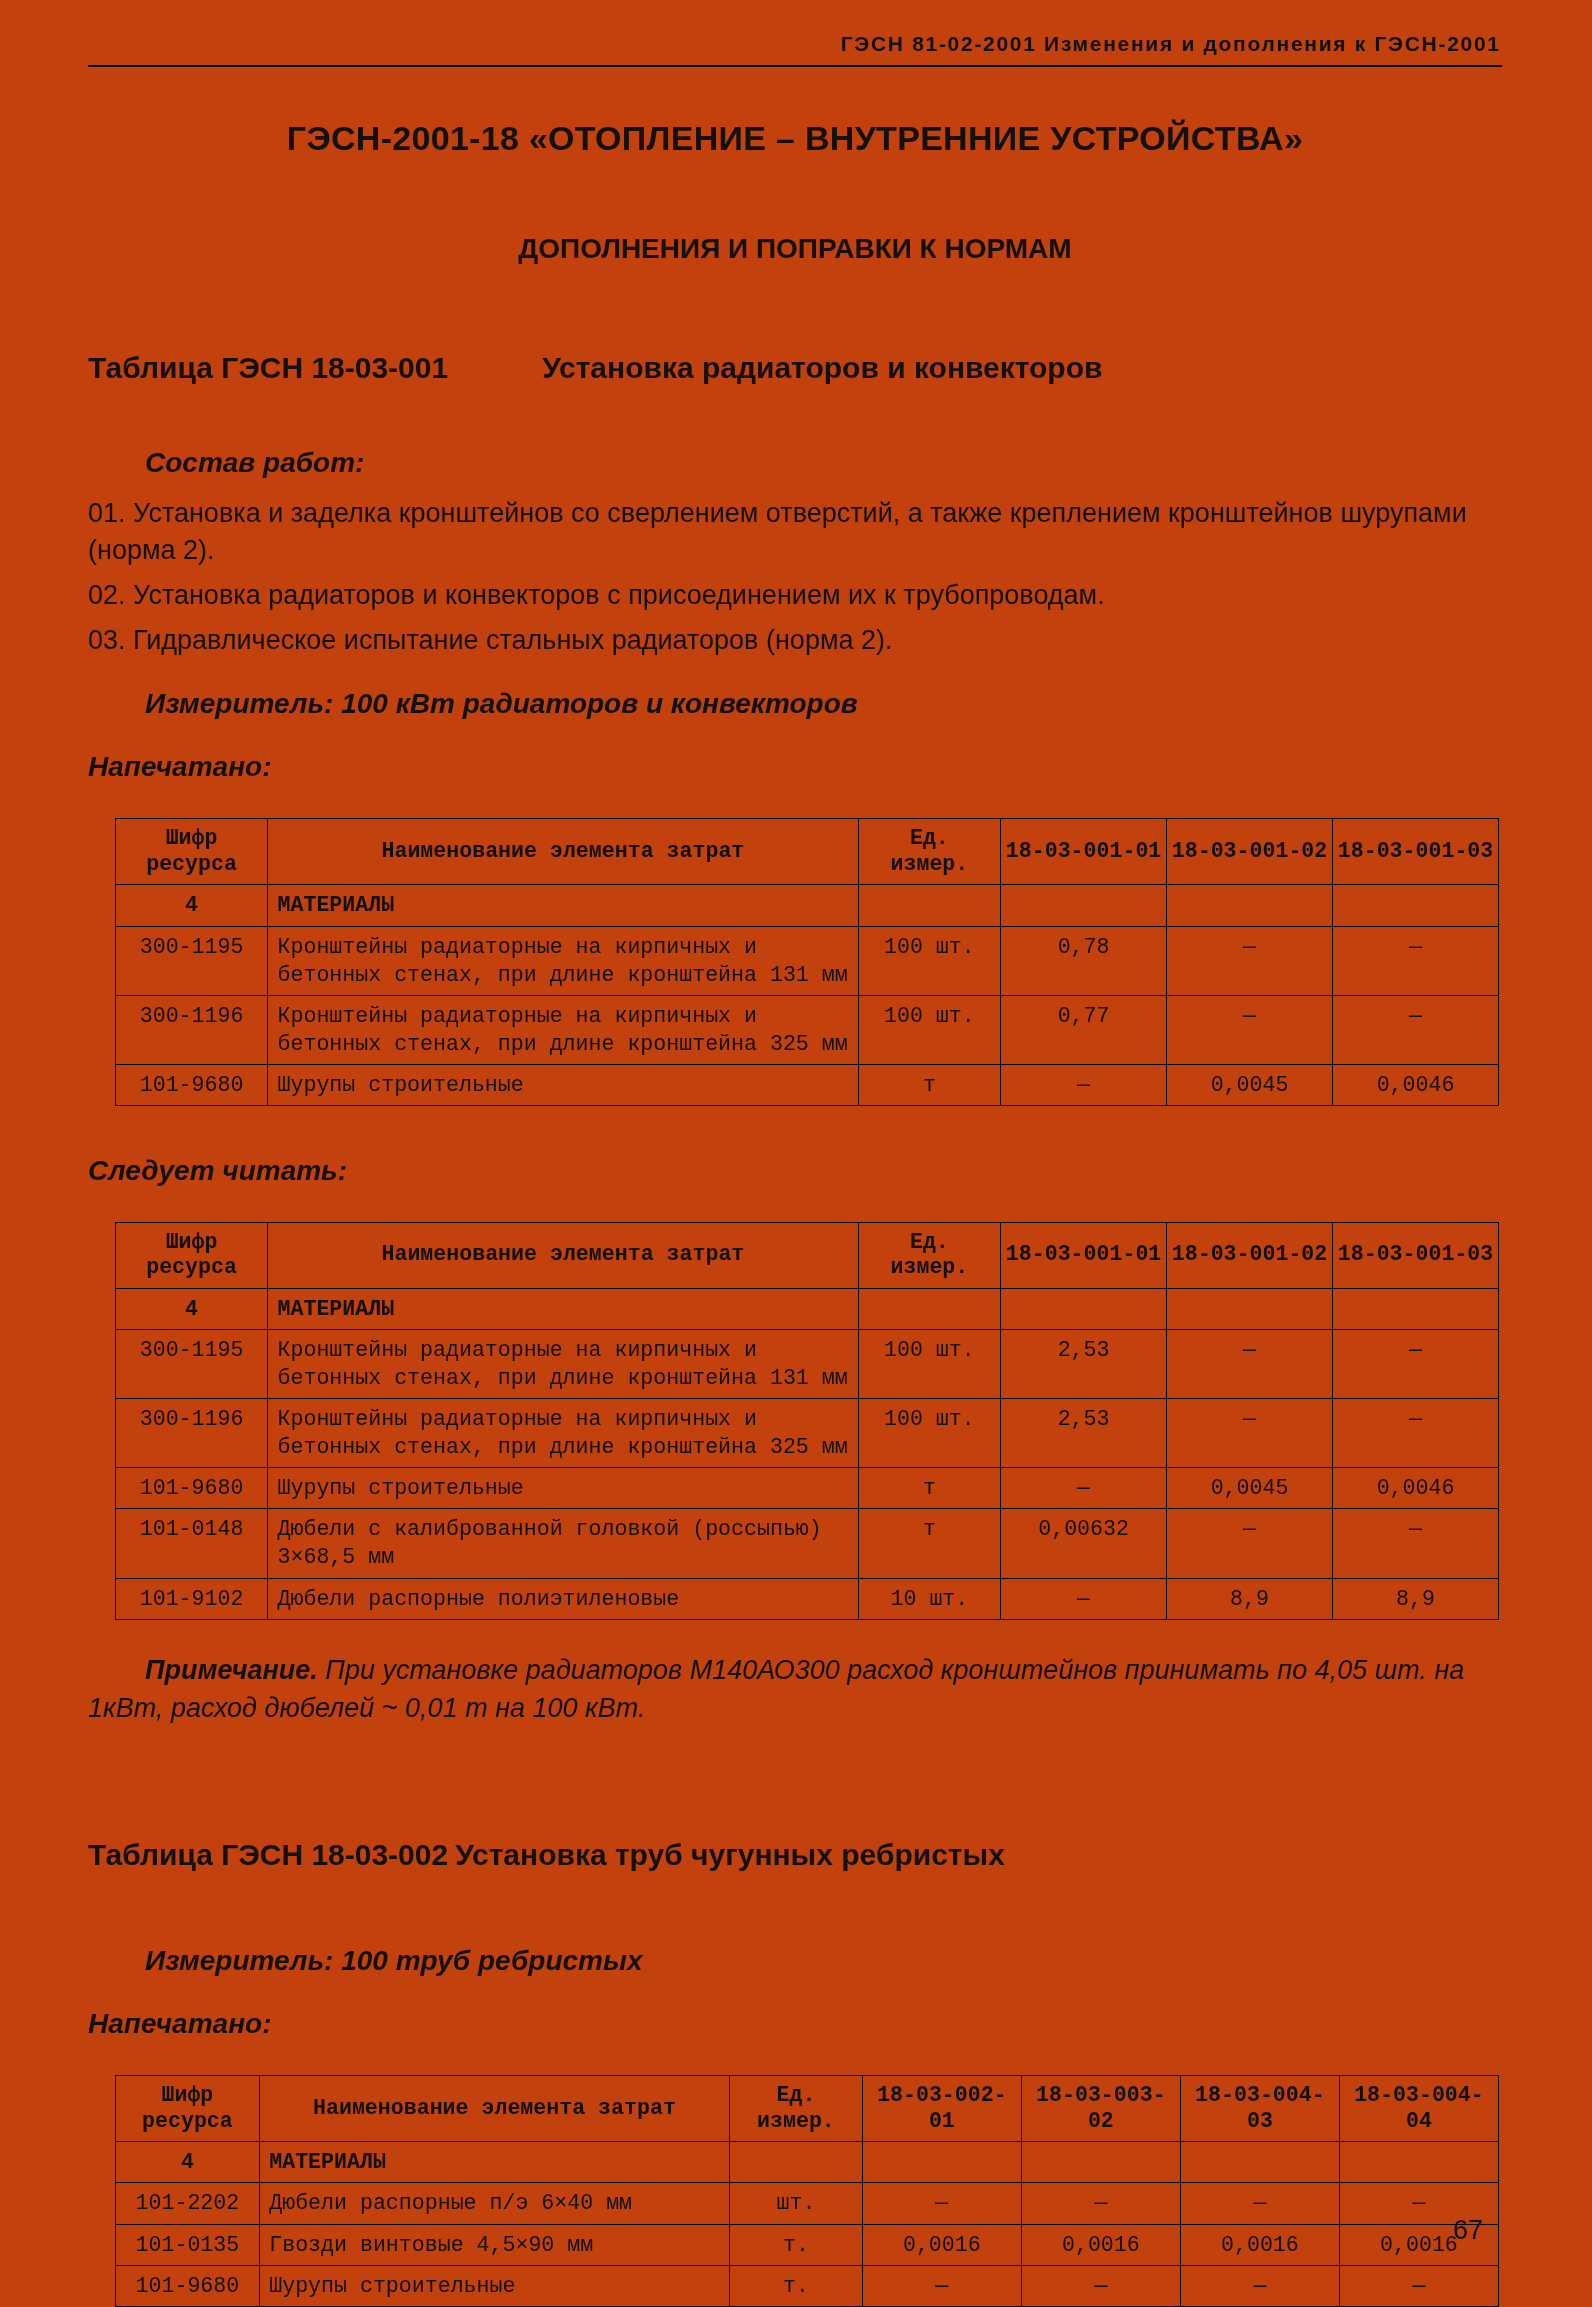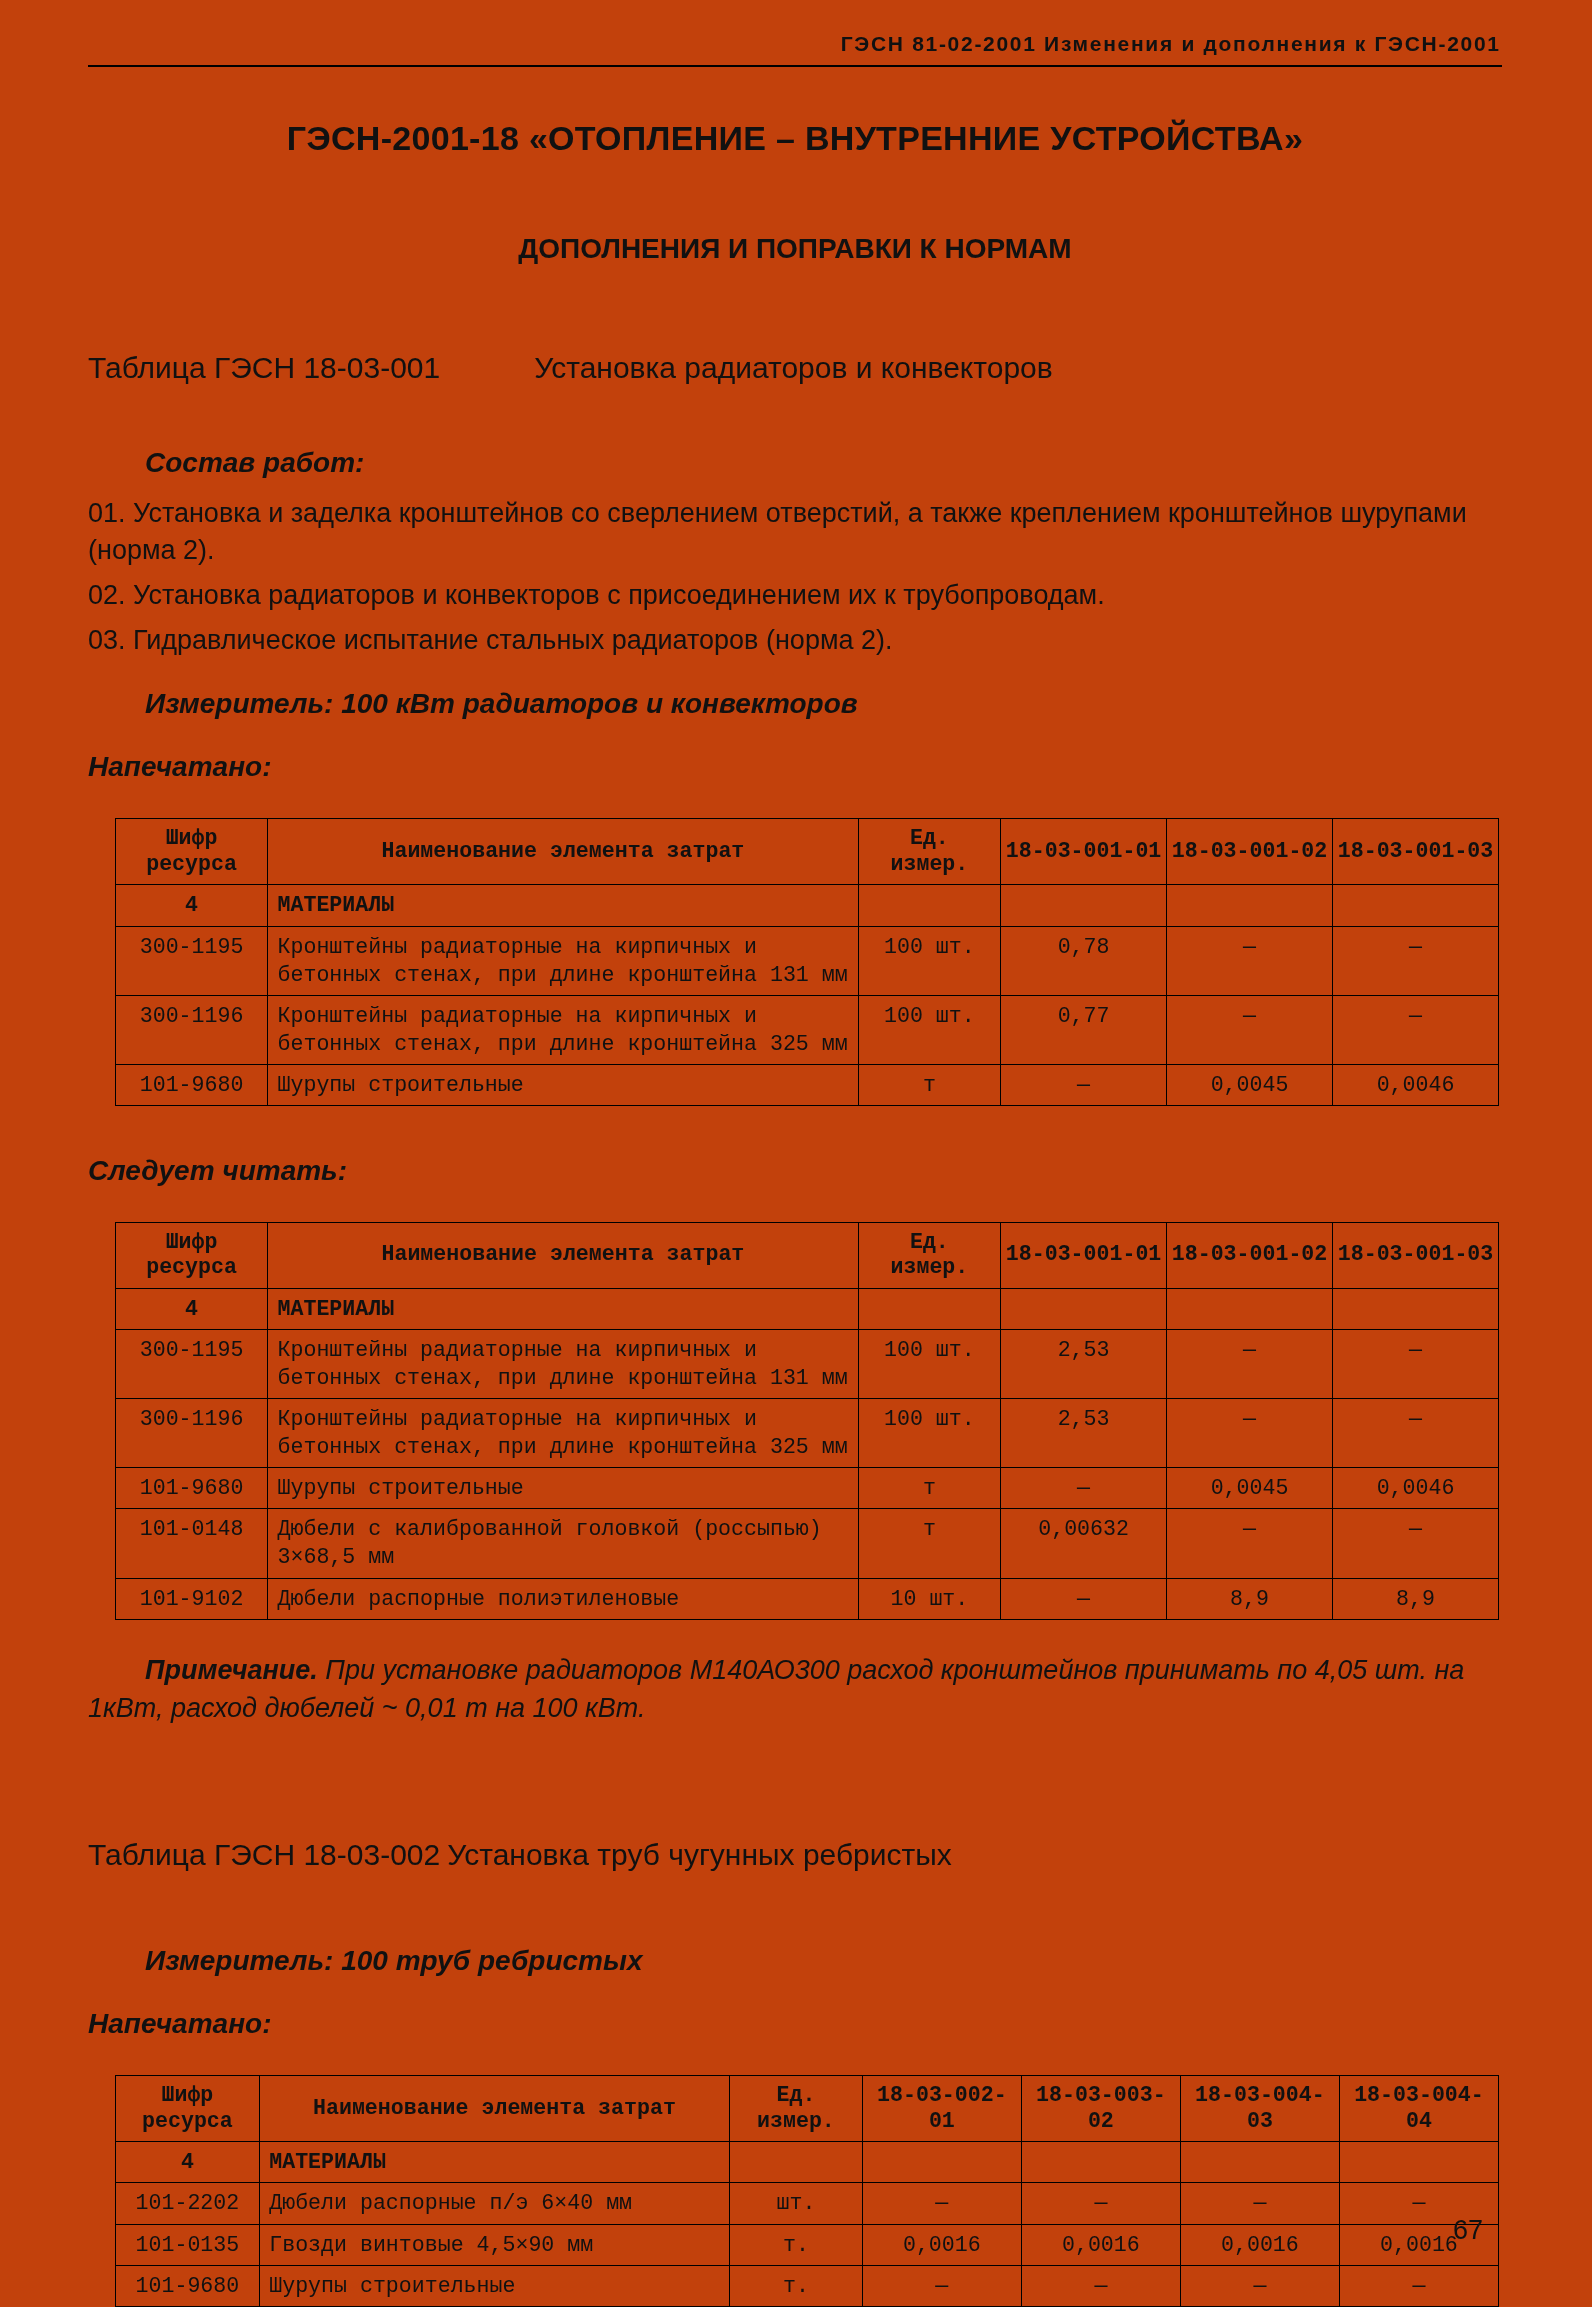--- a/index.html
+++ b/index.html
@@ -33,21 +33,21 @@
   .doc-subtitle {
     text-align: center;
     font-weight: bold;
     font-size: 28px;
     margin-top: 75px;
   }
   .section-heading {
     display: flex;
     gap: 94px;
     font-size: 30px;
-    font-weight: normal;
+    font-weight: bold;
     margin-top: 86px;
     align-items: baseline;
   }
   .section-heading.second { margin-top: 111px; gap: 7px; }
   .works-heading {
     font-size: 28px;
     font-weight: bold;
     font-style: italic;
     margin-left: 57px;
     margin-top: 62px;

